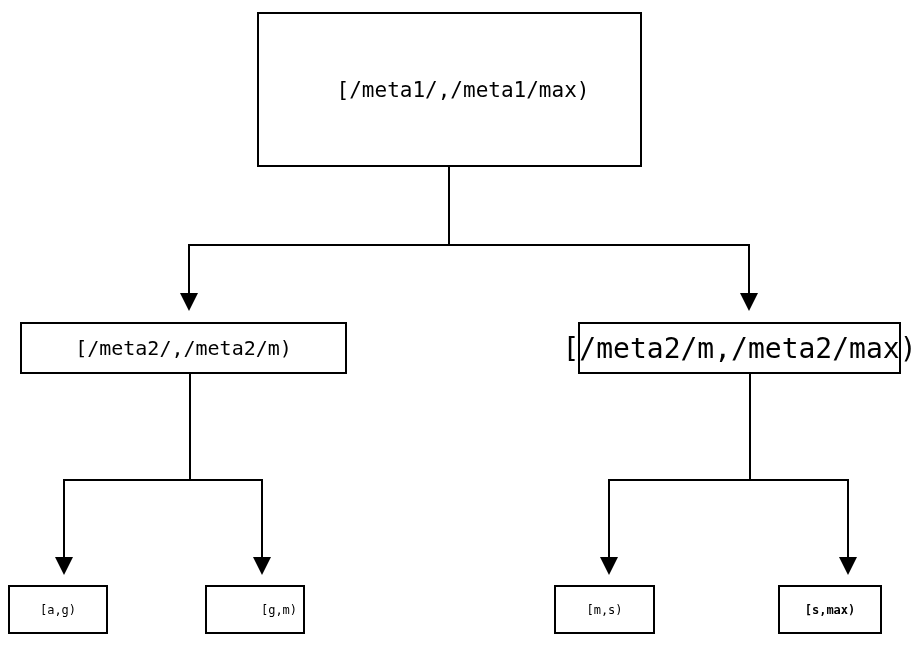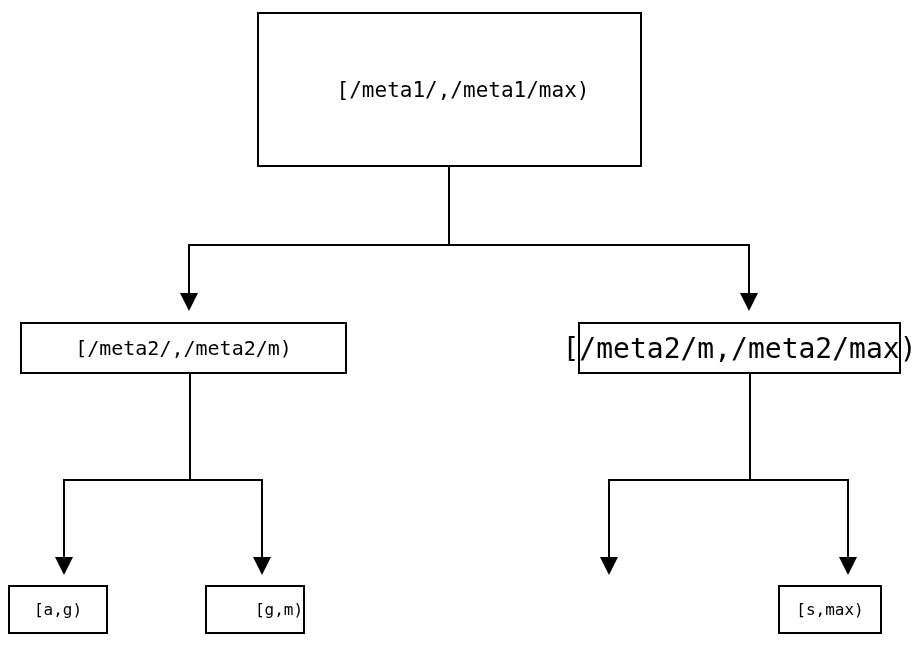--- a/index.html
+++ b/index.html
@@ -57,26 +57,26 @@
   .node-mid-right {
     left: 578px;
     top: 322px;
     width: 323px;
     height: 52px;
     font-size: 28px;
   }
   .node-leaf {
     top: 585px;
     height: 49px;
-    font-size: 16px;
+    font-size: 12px;
   }
   .leaf-1 { left: 8px;   width: 100px; }
   .leaf-2 { left: 205px; width: 100px; padding-left: 48px; }
   .leaf-3 { left: 554px; width: 101px; }
-  .leaf-4 { left: 778px; width: 104px; }
+  .leaf-4 { left: 778px; width: 104px; font-weight: bold; }
 </style>
 </head>
 <body>
 
 <div id="diagram-root">
 
   <svg class="edge-layer" width="912" height="652" viewBox="0 0 912 652" xmlns="http://www.w3.org/2000/svg">
     <g stroke="#000000" stroke-width="2.5" fill="none" shape-rendering="crispEdges">
 
       <path d="M 449 167 L 449 245 L 189 245 L 189 293"></path>
@@ -101,16 +101,17 @@
   <div class="node node-root">[/meta1/,/meta1/max)</div>
 
   <div class="node node-mid-left">[/meta2/,/meta2/m)</div>
 
   <div class="node node-mid-right">[/meta2/m,/meta2/max)</div>
 
   <div class="node node-leaf leaf-1">[a,g)</div>
 
   <div class="node node-leaf leaf-2">[g,m)</div>
 
+  <div class="node node-leaf leaf-3">[m,s)</div>
 
   <div class="node node-leaf leaf-4">[s,max)</div>
 
 </div>
 
 </body></html>

